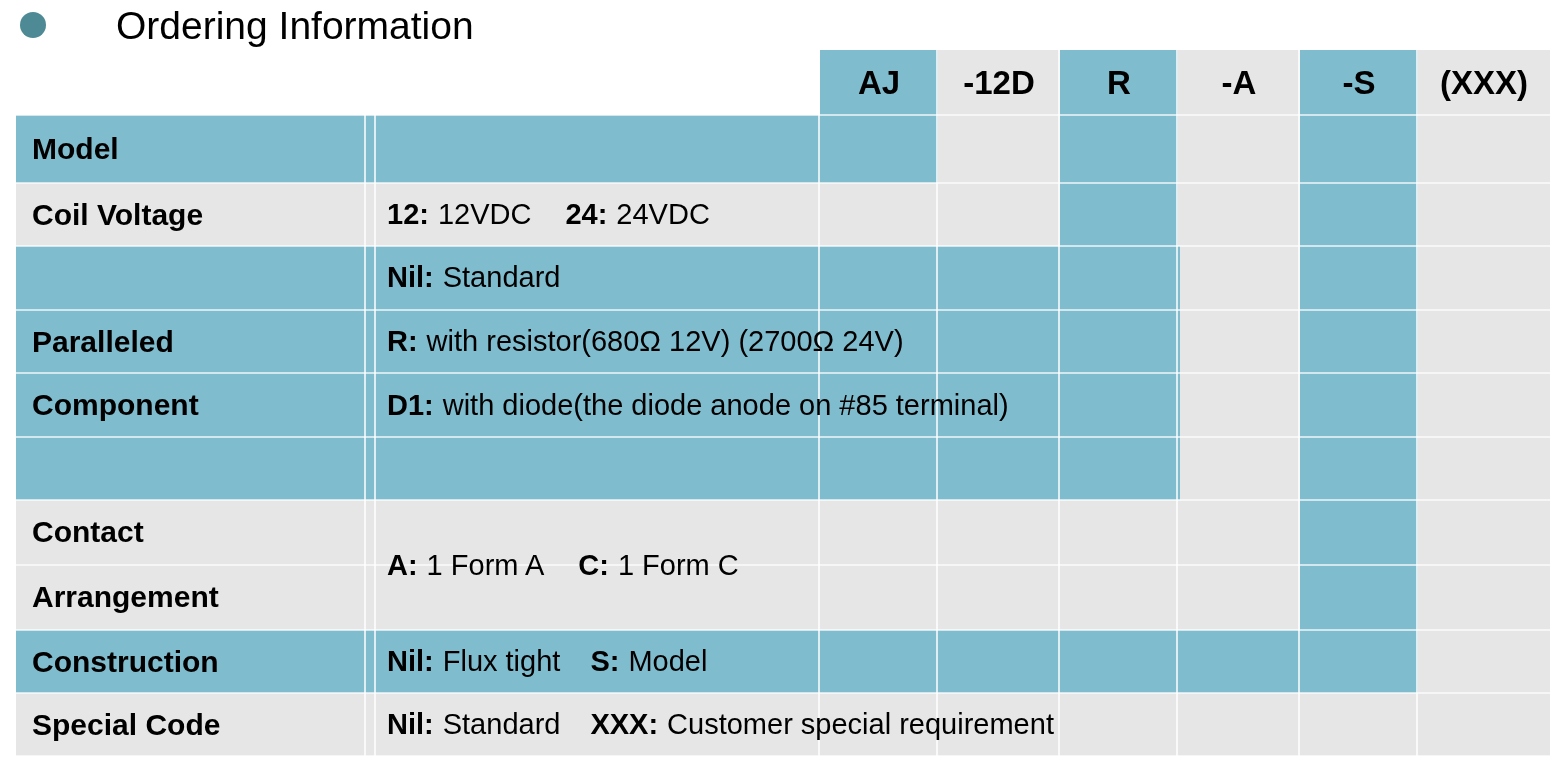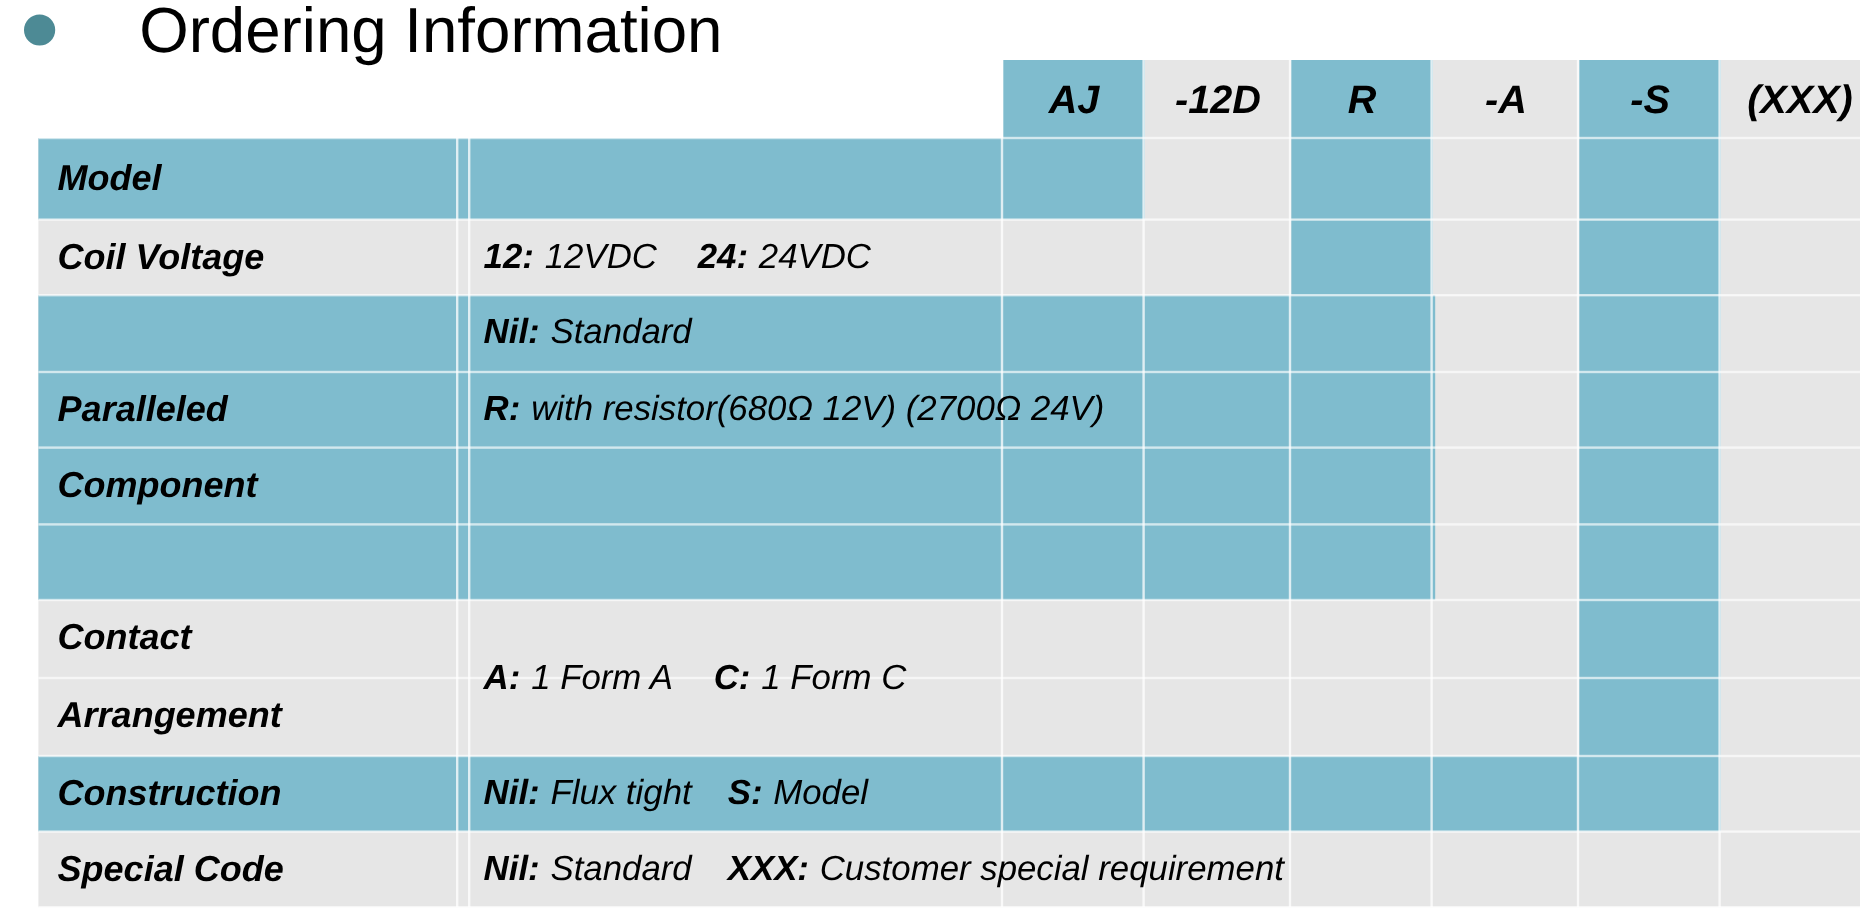--- a/index.html
+++ b/index.html
@@ -25,36 +25,35 @@
   }
   #title-bullet {
     width: 26px; height: 26px;
     border-radius: 50%;
     background: #4D8A95;
     margin-left: 20px;
     flex: 0 0 auto;
   }
   #slide-title {
     margin-left: 70px;
-    font-size: 53px;
+    font-size: 39px;
     font-weight: 400;
     color: #000000;
     letter-spacing: 0px;
     white-space: nowrap;
     line-height: 1;
   }
 
   
   #order-table {
     position: absolute;
-    left: 16px;
+    left: 0;
     top: 0;
     width: 1257px;
     height: 766px;
-    font-style: italic;
   }
   .cell {
     position: absolute;
     box-sizing: border-box;
     overflow: hidden;
   }
   .teal  { background: #7FBCCE; }
   .gray  { background: #E6E6E6; }
 
   
@@ -184,20 +183,23 @@
   <div class="ctext val" style="left:374px; top:183px; width:900px; height:63px;">
     <span><b>12:</b><span style="margin-left:9px;">12VDC</span><b style="margin-left:34px;">24:</b><span style="margin-left:9px;">24VDC</span></span>
   </div>
 
   <div class="ctext val" style="left:374px; top:246px; width:900px; height:63px;">
     <span><b>Nil:</b><span style="margin-left:9px;">Standard</span></span>
   </div>
   <div class="ctext val" style="left:374px; top:310px; width:900px; height:63px;">
     <span><b>R:</b><span style="margin-left:9px;">with resistor(680Ω 12V) (2700Ω 24V)</span></span>
   </div>
+  <div class="ctext val" style="left:374px; top:373px; width:900px; height:64px;">
+    <span><b>D1:</b><span style="margin-left:9px;">with diode(the diode anode on #85 terminal)</span></span>
+  </div>
 
   <div class="ctext val" style="left:374px; top:532px; width:900px; height:66px;">
     <span><b>A:</b><span style="margin-left:9px;">1 Form A</span><b style="margin-left:34px;">C:</b><span style="margin-left:9px;">1 Form C</span></span>
   </div>
 
   <div class="ctext val" style="left:374px; top:630px; width:1000px; height:63px;">
     <span><b>Nil:</b><span style="margin-left:9px;">Flux tight</span><b style="margin-left:30px;">S:</b><span style="margin-left:9px;">Model</span></span>
   </div>
 
   <div class="ctext val" style="left:374px; top:693px; width:1160px; height:63px;text-align:center;">

